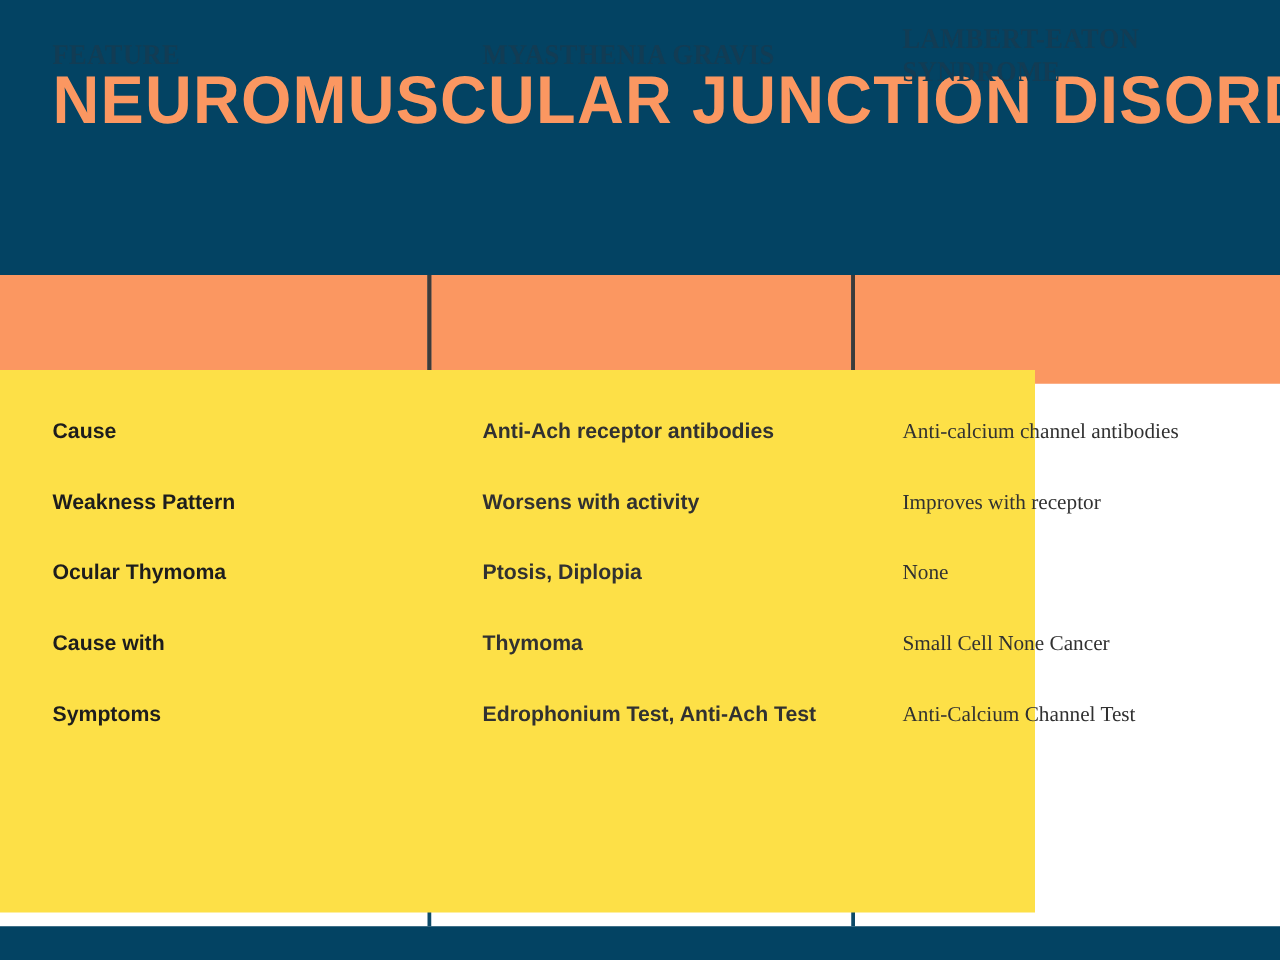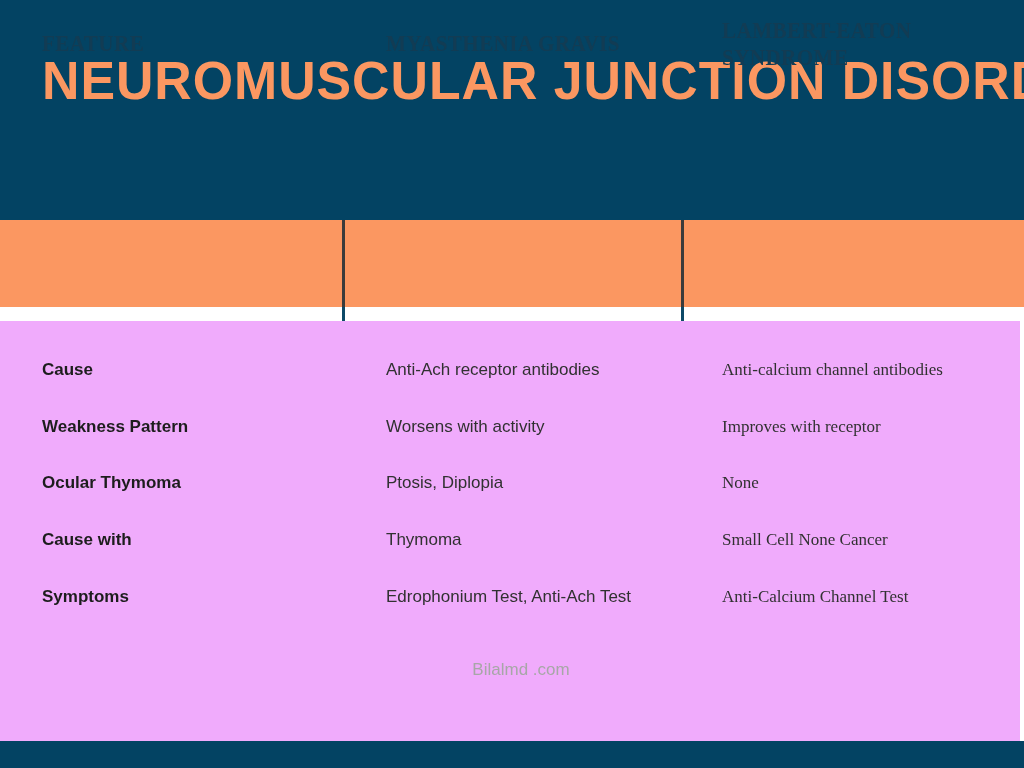--- a/index.html
+++ b/index.html
@@ -93,24 +93,24 @@
     height: 87px;
     background: #3b3b3b;
   }
   .div-1 { left: 342px; }
   .div-2 { left: 681px; }
 
   
   .table-body {
     position: absolute;
     left: 0;
-    top: 321px;
-    width: 1020px;
+    top: 296px;
+    width: 828px;
     height: 434px;
-    background: #f0abfc;
+    background: #fde047;
   }
   .row {
     position: absolute;
     left: 0;
     width: 1024px;
   }
   .cell {
     position: absolute;
     top: 0;
     font-family: "Liberation Sans", sans-serif;
@@ -120,21 +120,21 @@
   }
   .cell.c1 {
     left: 42px;
     width: 280px;
     font-weight: bold;
     color: #1d1d1d;
   }
   .cell.c2 {
     left: 386px;
     width: 270px;
-    font-weight: normal;
+    font-weight: bold;
     color: #313131;
   }
   .cell.c3 {
     left: 722px;
     width: 295px;
     font-weight: normal;
     color: #313131;
     font-family: Liberation Serif, serif;
   }
 
@@ -215,17 +215,16 @@
     </div>
 
     <div class="row" style="top: 261px;">
       <div class="cell c1">Symptoms</div>
       <div class="cell c2">Edrophonium Test, Anti-Ach Test</div>
       <div class="cell c3">Anti-Calcium Channel Test</div>
     </div>
 
   </div>
 
-  <div class="watermark">Bilalmd .com</div>
 
   <div class="bottom-bar"></div>
 
 </div>
 
 </body></html>

